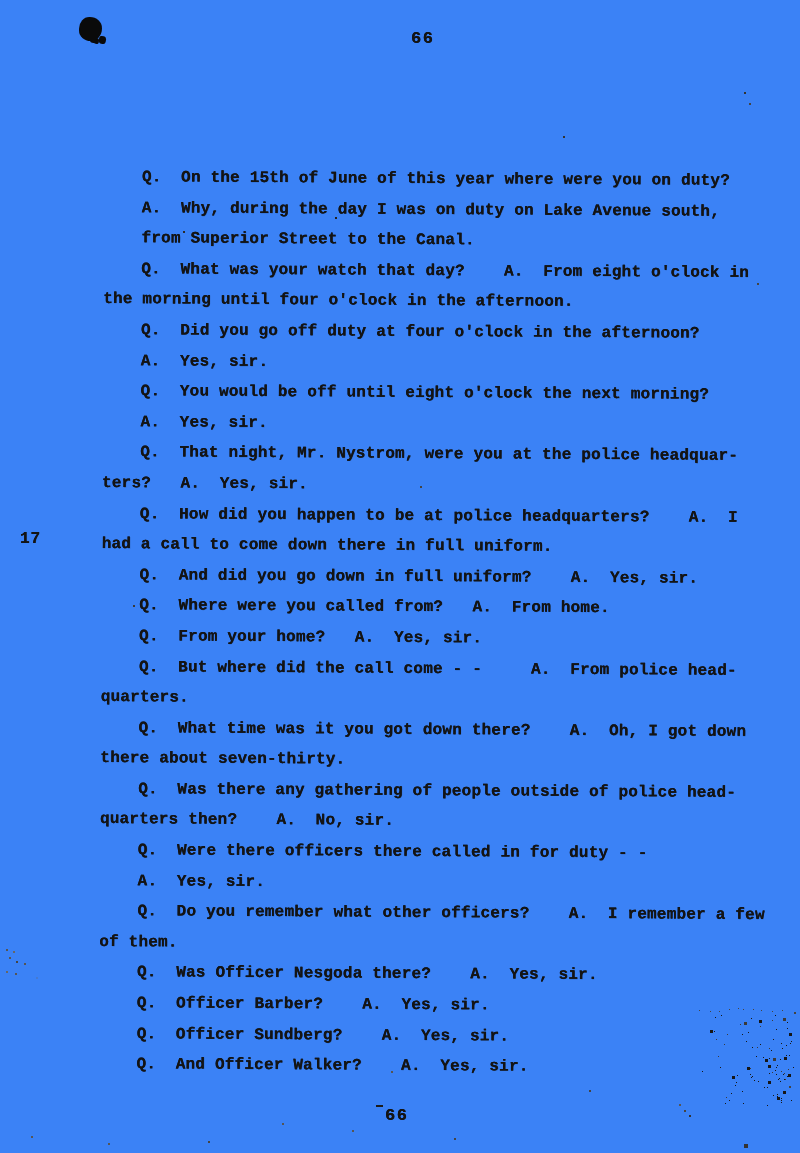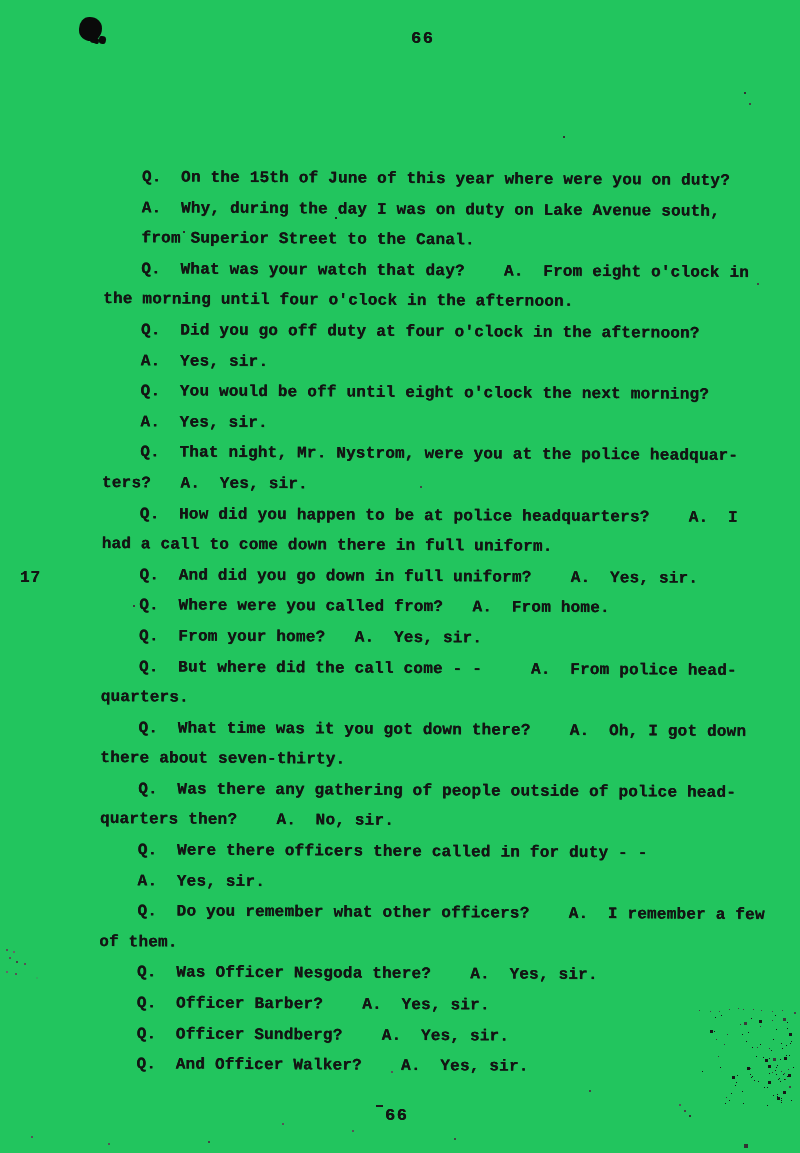--- a/index.html
+++ b/index.html
@@ -1,33 +1,33 @@
 <!DOCTYPE html>
 <html><head>
 <meta charset="utf-8">
 <style>
   html,body{margin:0;padding:0;}
   body{
     width:800px;height:1153px;position:relative;overflow:hidden;
     background:#fdfdfc;
     font-family:"Liberation Mono","DejaVu Sans Mono",monospace;
   }
-  .page{position:absolute;inset:0;background:#22c55e;}
+  .page{position:absolute;inset:0;background:#3b82f6;}
   
   .tw{
     color:#141414;font-weight:bold;
     text-shadow:0 0 0.6px rgba(10,10,10,.85), 0.4px 0.3px 0 rgba(20,20,20,.35);
   }
   .page-num{
     position:absolute;font-size:17px;letter-spacing:1.5px;
   }
   .page-num.top{left:411px;top:29px;}
   .page-num.bottom{left:385px;top:1106px;}
   .margin-num{
-    position:absolute;left:20px;top:569px;font-size:16px;letter-spacing:1px;
+    position:absolute;left:20px;top:530px;font-size:16px;letter-spacing:1px;
   }
   .transcript{
     position:absolute;left:104px;top:162px;width:678px;
     transform:rotate(0.35deg);transform-origin:top left;
   }
   .transcript .line{
     white-space:pre;font-size:16px;line-height:30.6px;letter-spacing:0.2px;
   }
   .transcript .line.ind{padding-left:38px;}
   .ink-blot{

